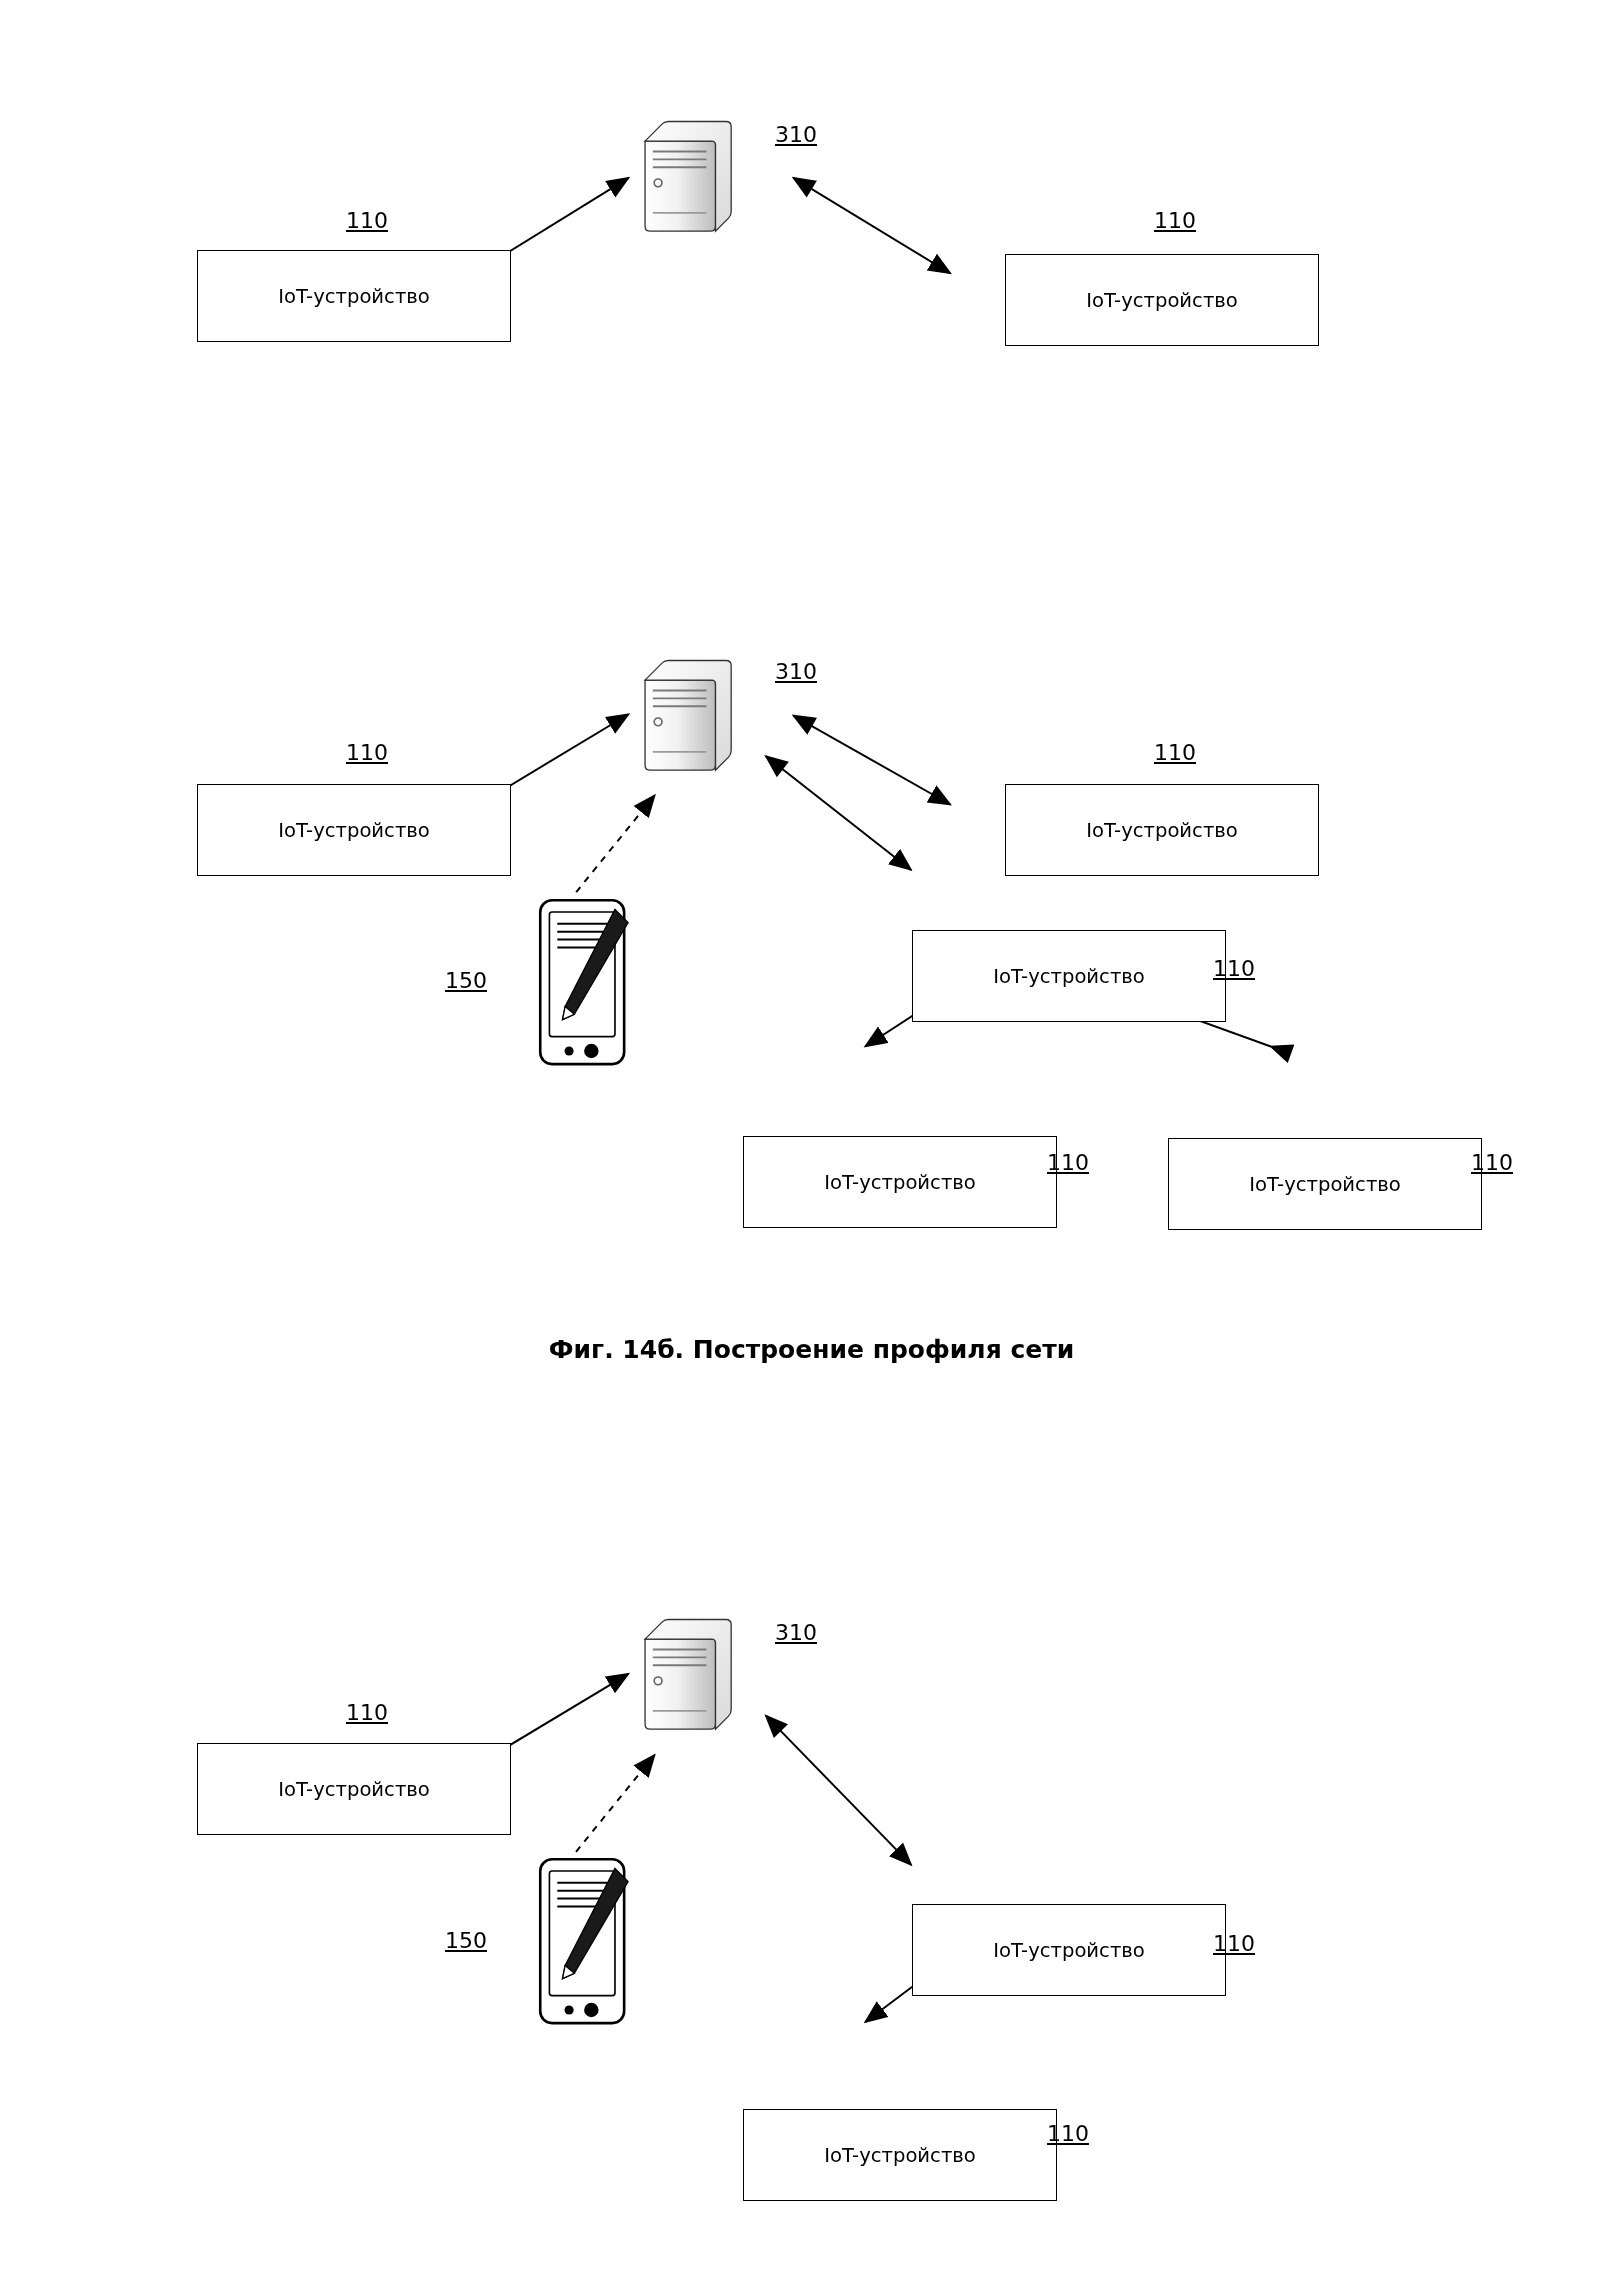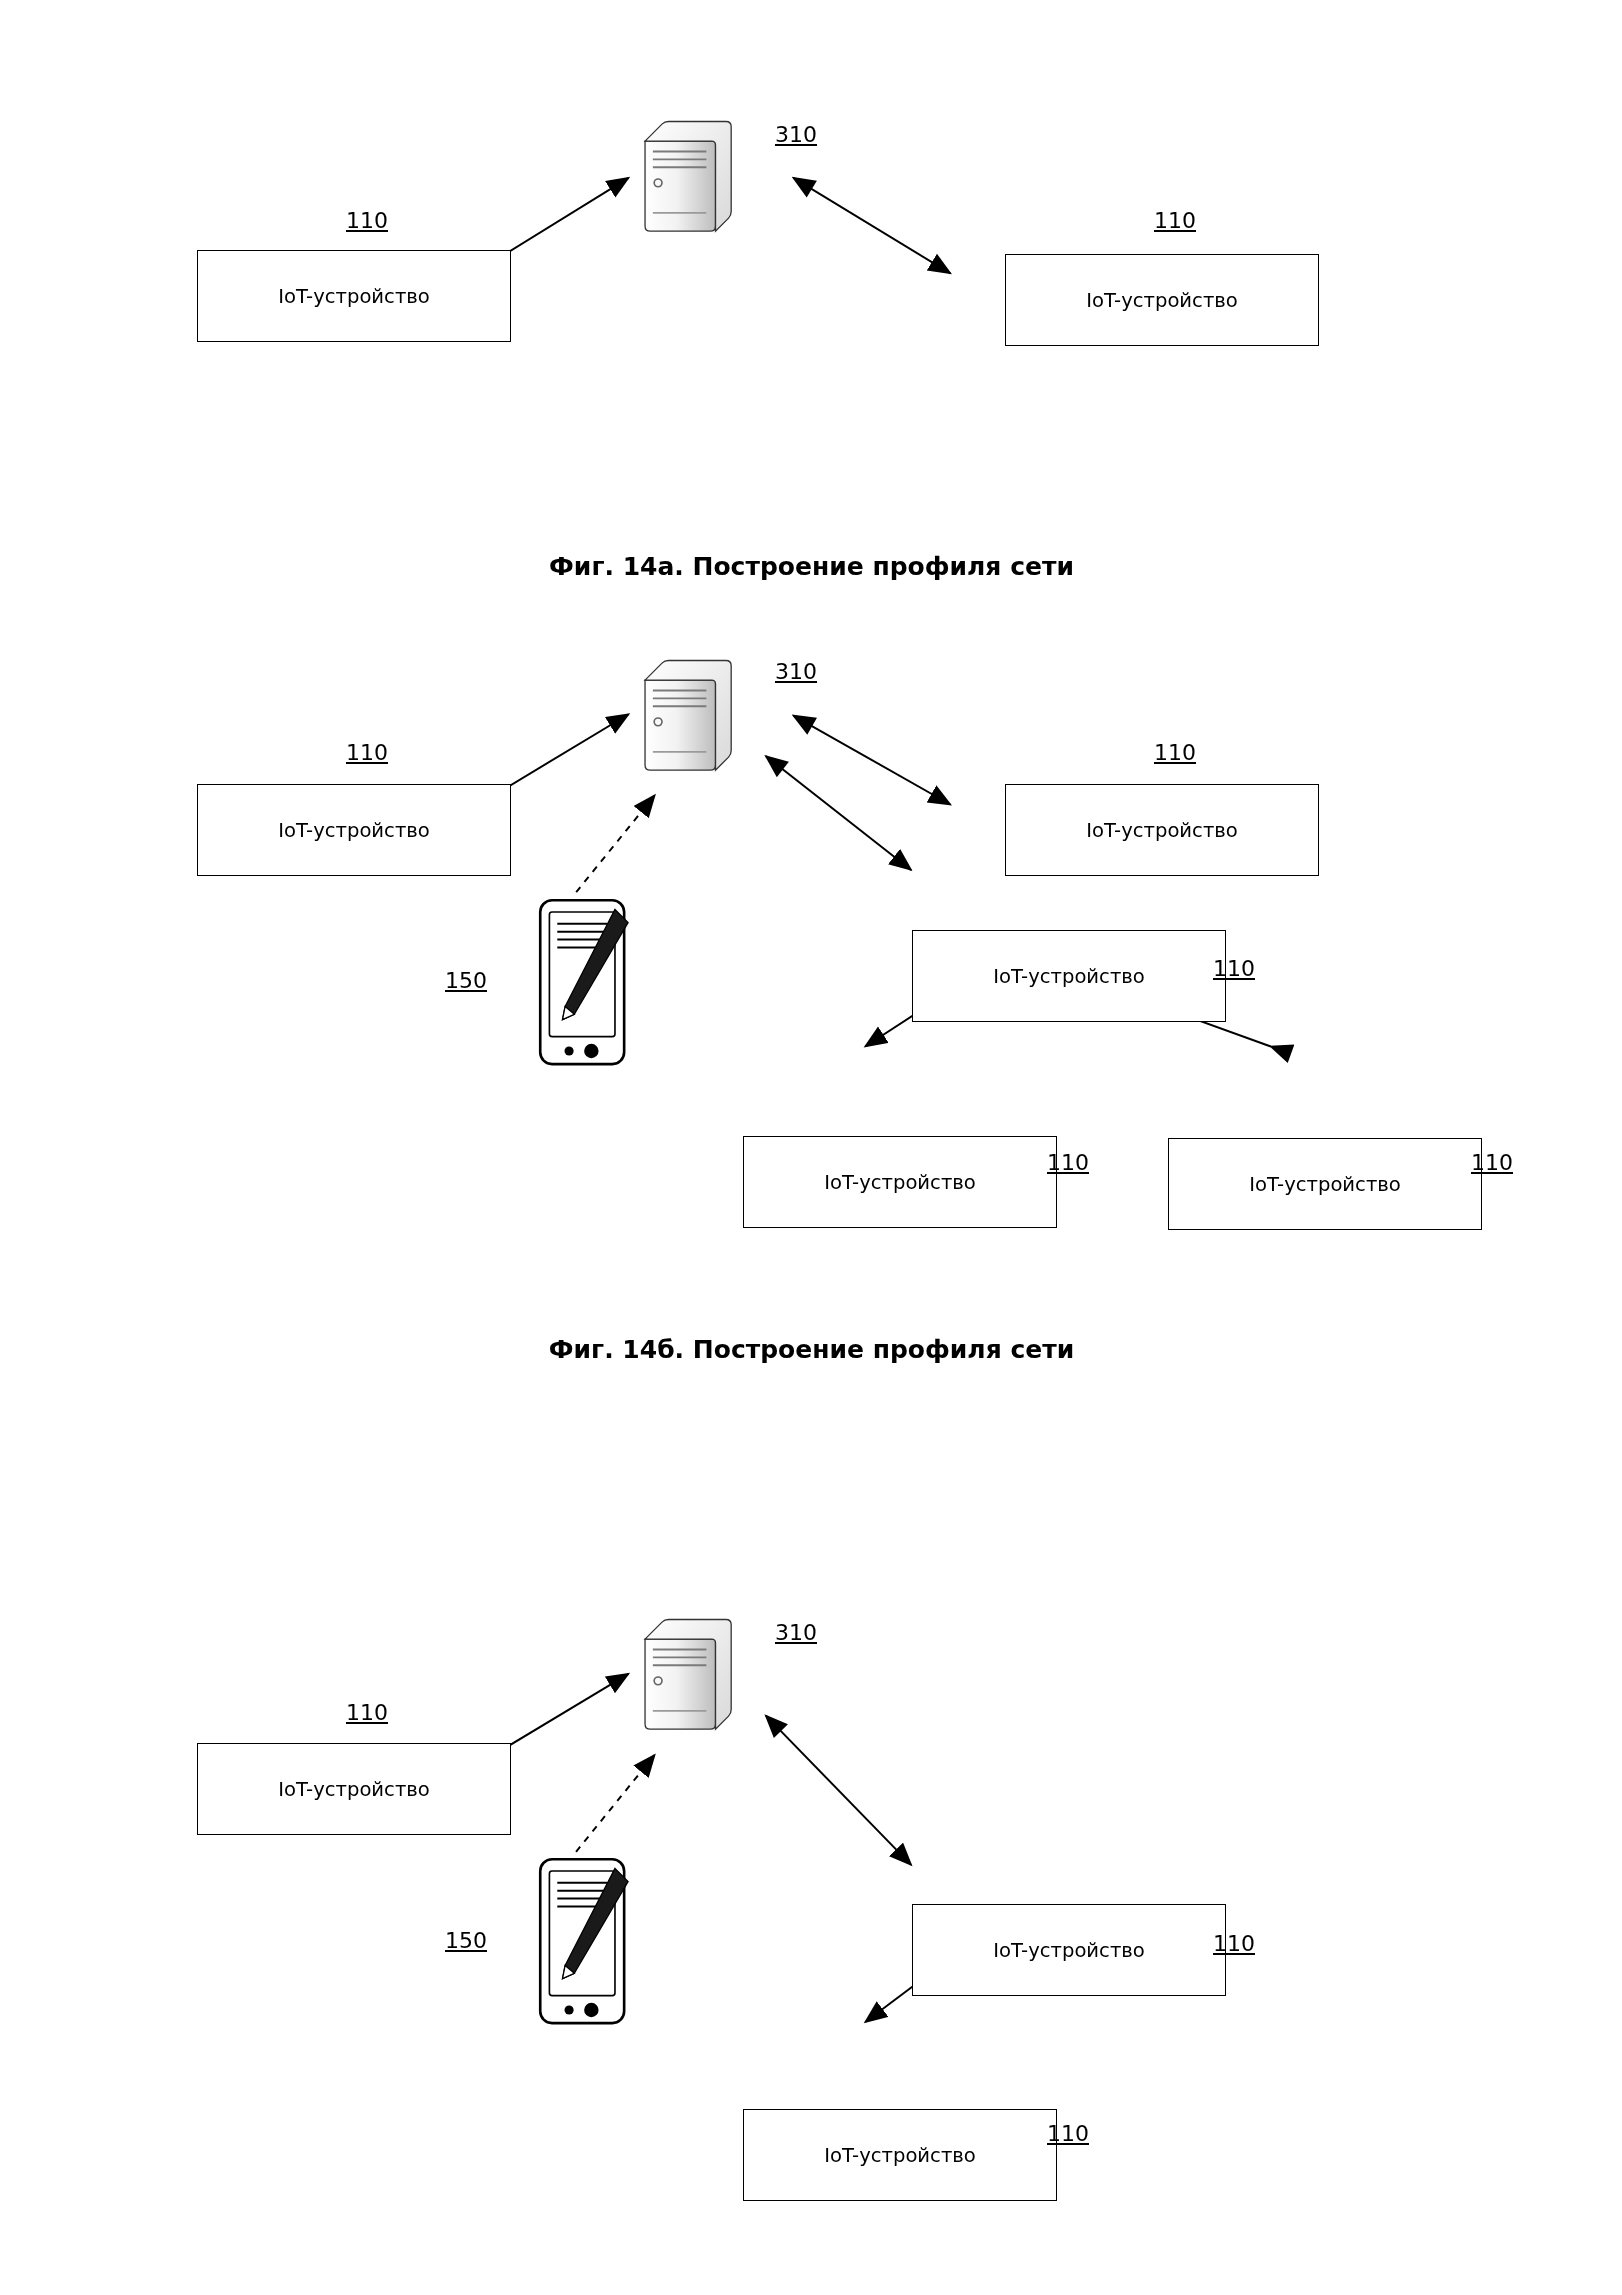--- a/index.html
+++ b/index.html
@@ -114,21 +114,20 @@
       <span>IoT-устройство</span>
     </div>
     <div class="ref-label" style="left:338px; top:208px;">110</div>
 
     <div class="node-box" style="left:957px; top:254px; width:314px; height:92px;">
       <span>IoT-устройство</span>
     </div>
     <div class="ref-label" style="left:1146px; top:208px;">110</div>
   </div>
 
-  <div class="caption" style="top:552px;">Фиг. 14а. Построение профиля сети</div>
 </div>
 
 <div class="figure" style="top:641px; height:785px;">
   <div class="canvas" style="height:654px;">
     <svg width="1623" height="654" viewBox="0 0 2480 1000">
       <defs>
         <marker id="arrB" markerWidth="14" markerHeight="14" refX="11" refY="5" orient="auto" markerUnits="strokeWidth">
           <path d="M0,0 L12,5 L0,10 z" fill="#000"></path>
         </marker>
         <marker id="arrBs" markerWidth="14" markerHeight="14" refX="1" refY="5" orient="auto" markerUnits="strokeWidth">

